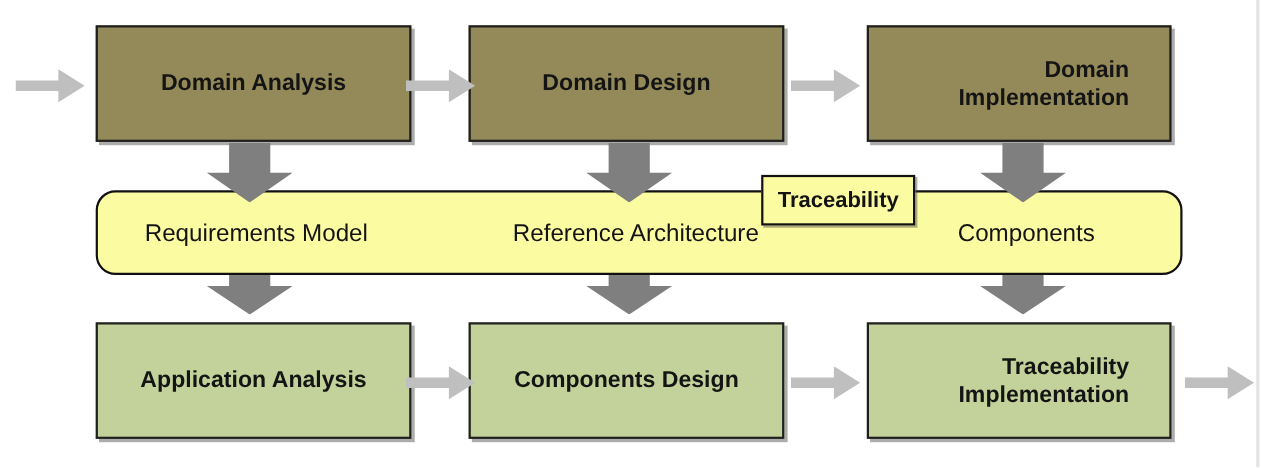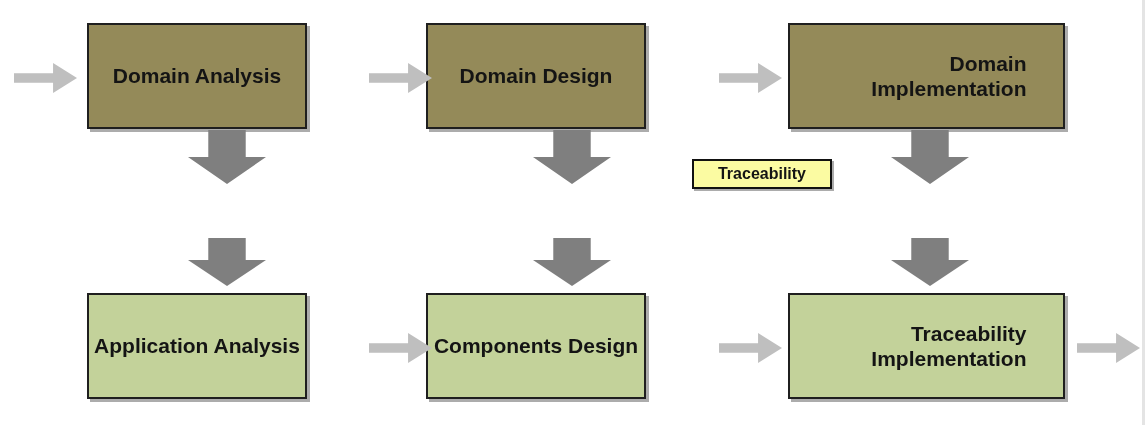--- a/index.html
+++ b/index.html
@@ -13,21 +13,21 @@
   }
   .page-edge {
     position: absolute;
     top: 0; height: 425px; width: 3px;
     left: 1142px;
     background: #e4e4e4;
   }
   
   .pbox {
     position: absolute;
-    width: 220px; height: 106px;
+    width: 287px; height: 106px;
     box-sizing: border-box;
     border: 2px solid #1f1f1f;
     box-shadow: 3px 3px 0 rgba(70,70,70,0.45);
     display: flex; align-items: center; justify-content: center;
     text-align: center;
   }
   .pbox .lbl {
     font-weight: bold;
     font-size: 21px;
     line-height: 1.2;
@@ -58,28 +58,28 @@
     font-size: 22px;
     color: #141414;
     white-space: nowrap;
   }
   .band-item.i0 { left: 144px; }
   .band-item.i1 { left: 489px; }
   .band-item.i2 { left: 844px; }
   .trace {
     position: absolute;
     left: 692px; top: 159px;
-    width: 140px; height: 30px;
+    width: 140px; height: 46px;
     box-sizing: border-box;
     background: var(--band, #fbfba2);
     border: 2px solid #111111;
     box-shadow: 2px 2px 0 rgba(70,70,70,0.45);
     display: flex; align-items: center; justify-content: center;
     font-weight: bold;
-    font-size: 16px;
+    font-size: 20px;
     color: #141414;
     z-index: 3;
   }
   
   .harrow {
     position: absolute;
     width: 63px; height: 30px;
     background: var(--h-arrow, #bfbfbf);
     clip-path: polygon(0 34%, 62% 34%, 62% 0, 100% 50%, 62% 100%, 62% 66%, 0 66%);
   }
@@ -122,20 +122,25 @@
   </div>
 
   <div class="harrow toprow ha-in"></div>
   <div class="harrow toprow ha-12"></div>
   <div class="harrow toprow ha-23"></div>
 
   <div class="varrow set1 vcol1"></div>
   <div class="varrow set1 vcol2"></div>
   <div class="varrow set1 vcol3"></div>
 
+  <div class="band">
+    <span class="band-item i0">Requirements Model</span>
+    <span class="band-item i1">Reference Architecture</span>
+    <span class="band-item i2">Components</span>
+  </div>
   <div class="trace">Traceability</div>
 
   <div class="varrow set2 vcol1"></div>
   <div class="varrow set2 vcol2"></div>
   <div class="varrow set2 vcol3"></div>
 
   <div class="pbox application col1">
     <span class="lbl">Application Analysis</span>
   </div>
   <div class="pbox application col2">

